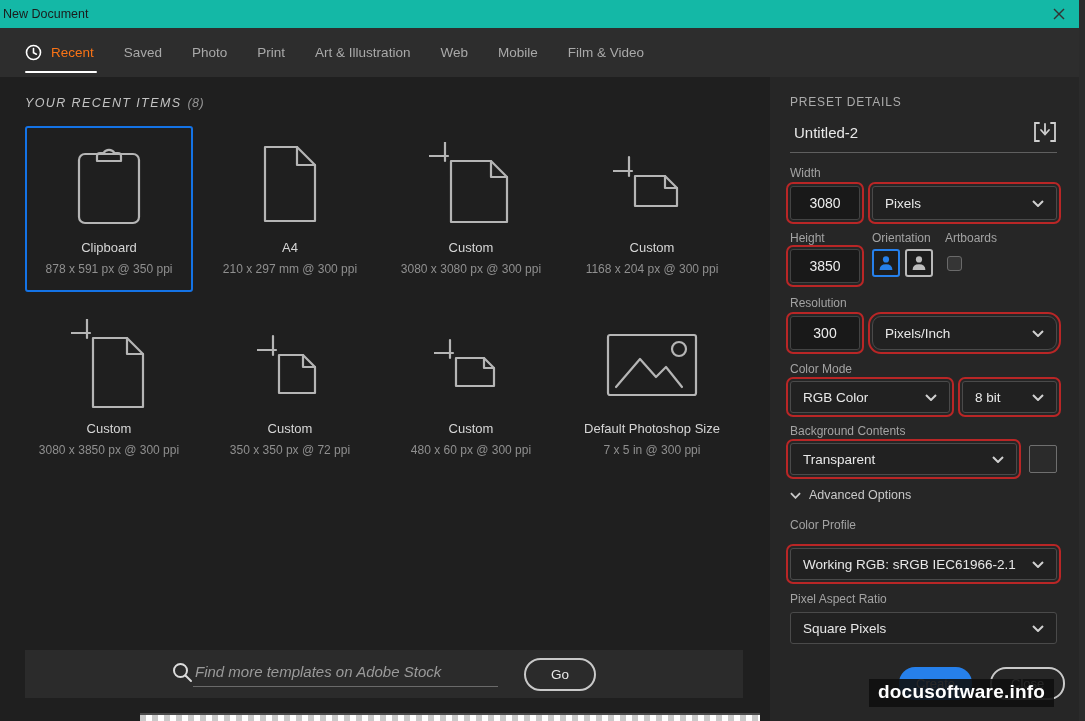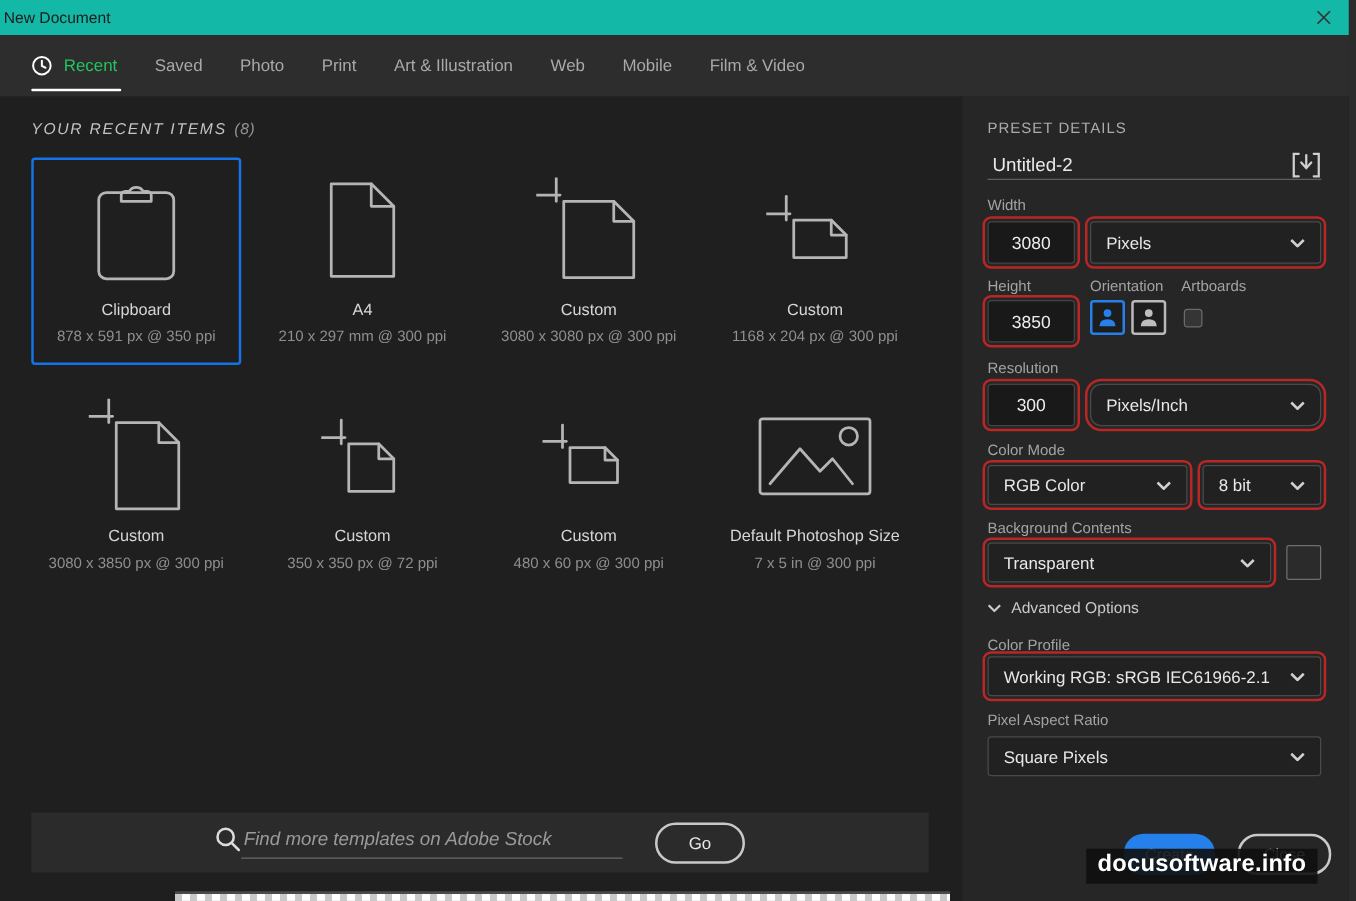--- a/index.html
+++ b/index.html
@@ -12,21 +12,21 @@
   .titlebar .title { font-size:12.5px; color:#1b1b1b; }
   .close-btn { position:absolute; right:18px; top:6px; width:16px; height:16px; cursor:pointer; }
   .close-btn svg { stroke:#333; stroke-width:1.4; }
 
   
   .tabbar { position:absolute; top:28px; left:0; width:1085px; height:49px; background:#2d2d2d;
             display:flex; align-items:stretch; padding-left:25px; }
   .tab { display:flex; align-items:center; gap:9px; color:#a9a9a9; font-size:13.5px;
          padding:0 15px; position:relative; cursor:pointer; }
   .tab:first-child { padding-left:0; }
-  .tab.active { color:#22c55e;align-items:center; }
+  .tab.active { color:#f97316;align-items:center; }
   .tab.active::after { content:""; position:absolute; left:0; right:12px; bottom:4px; height:2.5px;
                        background:#ffffff; border-radius:1px; }
   .tab .clock svg { display:block; }
 
   
   .recent-heading { position:absolute; left:25px; top:96px; font-size:12.5px; letter-spacing:1.4px;
                     color:#c3c3c3;font-style:italic; }
   .recent-heading .count { color:#949494; letter-spacing:0.5px; margin-left:6px; }
 
   .cards { position:absolute; left:25px; top:126px; display:grid;
@@ -55,21 +55,21 @@
   .checker { position:absolute; left:140px; top:713px; width:620px; height:8px;
              background:repeating-conic-gradient(#ffffff 0% 25%, #c9c9c9 0% 50%);
              background-size:12px 12px; border-top:2px solid #4a4a4a; }
   .right-edge { position:absolute; right:0; top:0; width:6px; height:721px; background:#2b2b2b; z-index:40; }
 
   
   .panel { position:absolute; left:770px; top:77px; width:309px; height:644px; background:#262626;
            padding:18px 22px 0 20px; }
   .panel-heading { font-size:12px; color:#ababab; letter-spacing:0.8px; }
   .name-row { display:flex; align-items:center; margin-top:12px; border-bottom:1px solid #5f5f5f;
-              }
+              padding-bottom:9px; }
   .name-input { flex:1; background:transparent; border:none; outline:none; color:#e9e9e9; font-size:15px;
                 padding-left:4px; font-family:"Liberation Sans",sans-serif; }
   .save-icon svg { display:block; stroke:#cfcfcf; fill:none; stroke-width:1.8; stroke-linecap:round; }
 
   .lbl { font-size:12px; color:#a3a3a3; }
   .row { display:flex; gap:12px;align-items:center; }
   .num-input { width:70px; height:34px; background:#191919; border:1px solid #434343; border-radius:3px;
                color:#ededed; font-size:14px; text-align:center; outline:none;
                font-family:"Liberation Sans",sans-serif; }
   .dd { height:34px; background:#212121; border:1px solid #4a4a4a; border-radius:3px; color:#e8e8e8;
@@ -381,21 +381,21 @@
 
     <div class="adv">
       <span>
         <svg width="11" height="7" viewBox="0 0 12 7">
             <polyline points="1,1 6,6 11,1"></polyline>
           </svg></span>
       <span>Advanced Options</span>
     </div>
 
     <div class="lbl" style="margin-top:16px;">Color Profile</div>
-    <div class="dd h32 ann" style="margin-top:2px;">
+    <div class="dd h32 ann" style="margin-top:16px;">
       <span>Working RGB: sRGB IEC61966-2.1</span>
       <span class="chev">
         <svg width="12" height="7" viewBox="0 0 12 7">
             <polyline points="1,1 6,6 11,1"></polyline>
           </svg>
         </span>
     </div>
 
     <div class="lbl" style="margin-top:12px;">Pixel Aspect Ratio</div>
     <div class="dd h32" style="margin-top:6px;justify-content:space-between;">

